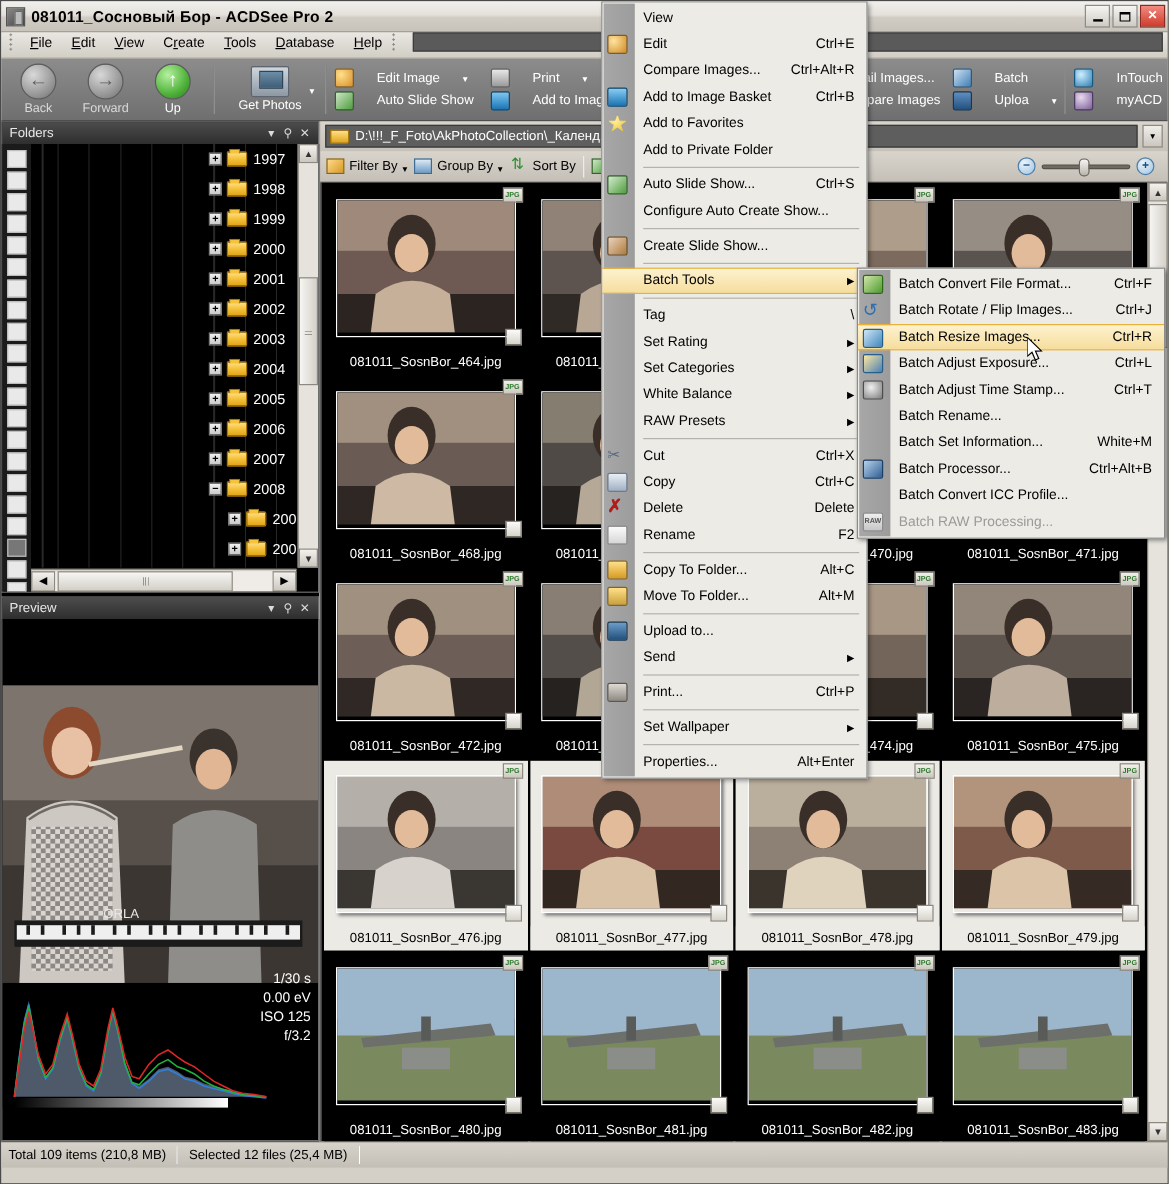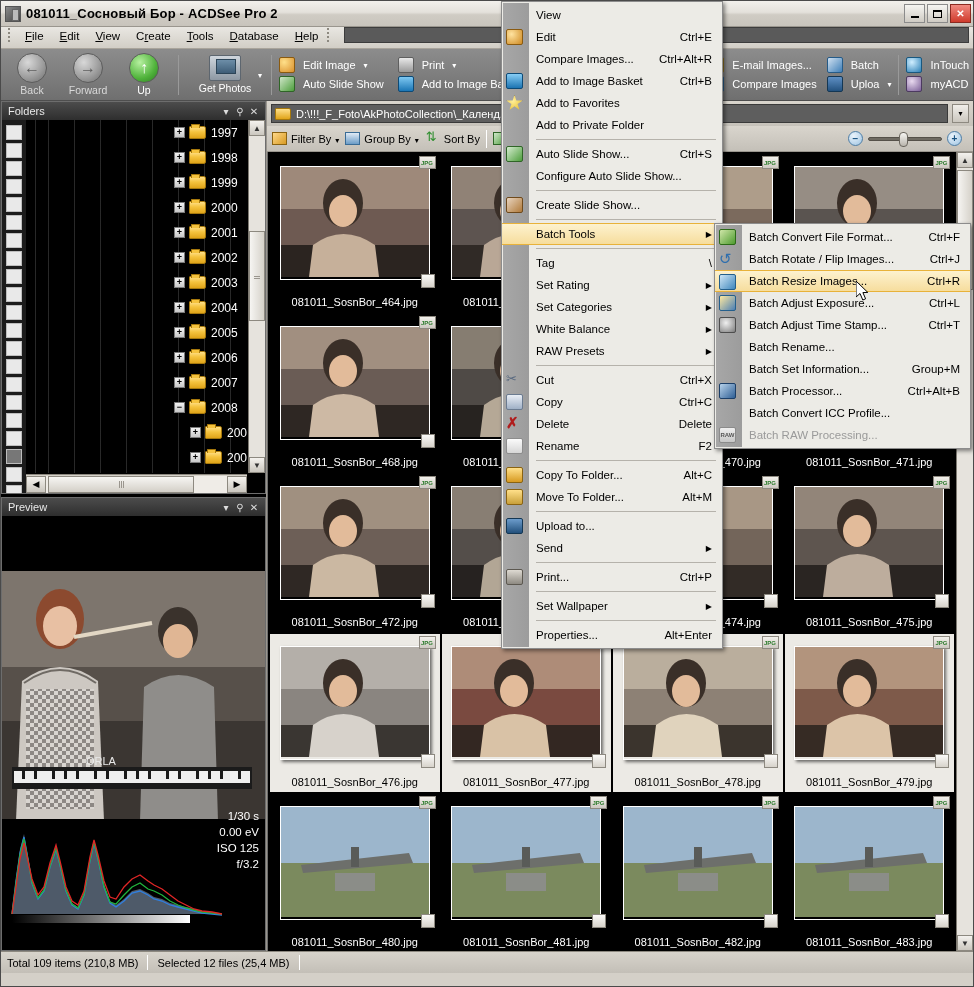--- a/index.html
+++ b/index.html
@@ -100,21 +100,21 @@
   .getphotos { width:78px; text-align:center; color:#fff; font-size:10.5px; position:relative;}
   .getphotos .gp-icon {
     width:32px;height:26px;margin:0 auto 1px; border-radius:2px;
     background: linear-gradient(to bottom,#cfd6dd,#8d98a3);
     border:1px solid #5d666f; position:relative;
   }
   .getphotos .gp-icon:after{content:"";position:absolute;left:6px;top:3px;width:18px;height:13px;
     background:linear-gradient(to bottom,#6d8ea8,#3e5d77);border:1px solid #2c4558;}
   .getphotos .caret { position:absolute; right:2px; top:16px; color:#fff; font-size:8px;}
   .tbgroup { display:flex; flex-direction:column; justify-content:center; gap:3px; }
-  .tbrow { display:flex; align-items:center; gap:8px; color:#fff; font-size:11px; white-space:nowrap;}
+  .tbrow { display:flex; align-items:center; gap:19px; color:#fff; font-size:11px; white-space:nowrap;}
   .tbrow .ico { width:16px;height:16px;flex:0 0 16px; border-radius:2px; }
   .tbrow .lbl { color:#fff; }
   .tbrow .caret { font-size:8px; color:#fff; }
   .ico-edit   { background: radial-gradient(circle at 30% 30%,#ffe08a,#d98f2b); border:1px solid #8a5a10;}
   .ico-slide  { background: linear-gradient(135deg,#cfe6c8,#4d9e3c); border:1px solid #2f6527;}
   .ico-print  { background: linear-gradient(to bottom,#e8e8e8,#9a9a9a); border:1px solid #5f5f5f;}
   .ico-basket { background: linear-gradient(to bottom,#7ec8f2,#1b76b5); border:1px solid #0d4a76;}
   .ico-share  { background: linear-gradient(135deg,#9fd2f5,#2a7fc0); border:1px solid #155d93;}
   .ico-copy   { background: linear-gradient(135deg,#ffd27a,#d08b1f); border:1px solid #8a5a10;}
   .ico-mail   { background: linear-gradient(to bottom,#ffe9a8,#e0b94a); border:1px solid #8e7220;}
@@ -1067,21 +1067,21 @@
       <div class="mrow">
         <span class="mlabel">Add to Private Folder</span>
       </div>
       <div class="msep"></div>
       <div class="mrow">
         <span class="micon mi-autoshow"></span>
         <span class="mlabel">Auto Slide Show...</span>
         <span class="maccel">Ctrl+S</span>
       </div>
       <div class="mrow">
-        <span class="mlabel">Configure Auto Slide Show...</span>
+        <span class="mlabel">Configure Auto Create Show...</span>
       </div>
       <div class="msep"></div>
       <div class="mrow">
         <span class="micon mi-createshow"></span>
         <span class="mlabel">Create Slide Show...</span>
       </div>
       <div class="msep"></div>
       <div class="mrow hl">
         <span class="mlabel">Batch Tools</span>
         <span class="marrow">▶</span>
@@ -1193,21 +1193,21 @@
       <div class="mrow">
         <span class="micon mi-btime"></span>
         <span class="mlabel">Batch Adjust Time Stamp...</span>
         <span class="maccel">Ctrl+T</span>
       </div>
       <div class="mrow">
         <span class="mlabel">Batch Rename...</span>
       </div>
       <div class="mrow">
         <span class="mlabel">Batch Set Information...</span>
-        <span class="maccel">Group+M</span>
+        <span class="maccel">White+M</span>
       </div>
       <div class="mrow">
         <span class="micon mi-bproc"></span>
         <span class="mlabel">Batch Processor...</span>
         <span class="maccel">Ctrl+Alt+B</span>
       </div>
       <div class="mrow">
         <span class="mlabel">Batch Convert ICC Profile...</span>
       </div>
       <div class="mrow disabled">

